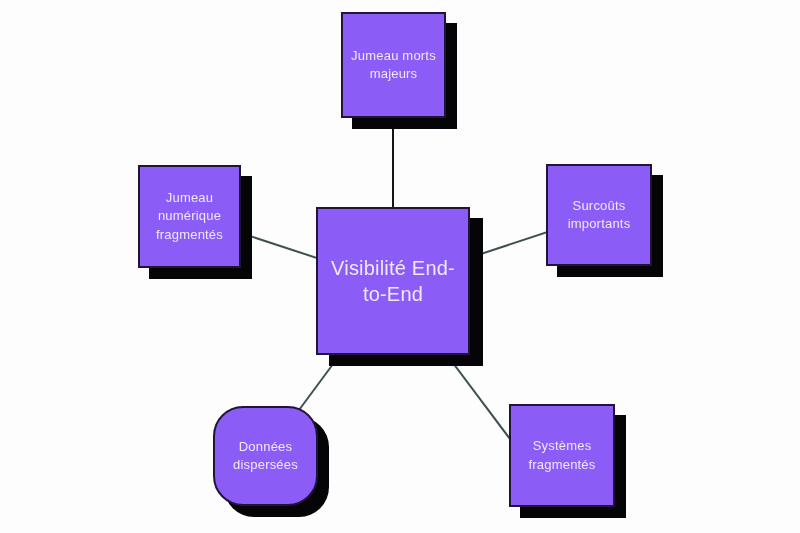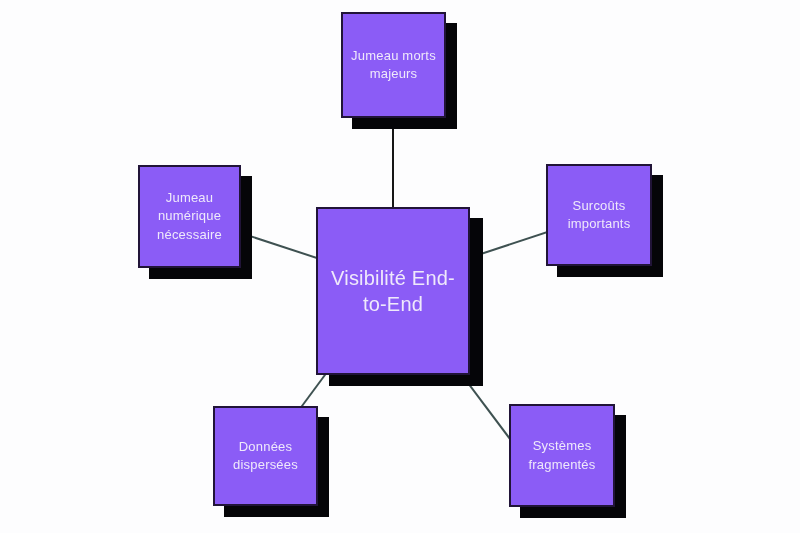--- a/index.html
+++ b/index.html
@@ -31,25 +31,25 @@
     background:var(--node-fill);
     border:2px solid var(--node-border);
     box-shadow:11px 11px 0 0 var(--shadow);
     color:var(--text);
     display:flex;align-items:center;justify-content:center;
     text-align:center;
   }
   .node .label{display:block;width:100%;padding:0 4px;}
   .node.satellite{font-size:13px;line-height:1.42;letter-spacing:.2px;}
   .node.center{font-size:20px;line-height:1.3;letter-spacing:.2px;}
-  .node.center{left:316px;top:207px;width:154px;height:168px;box-shadow:13px 11px 0 0 var(--shadow);}
+  .node.center{left:316px;top:207px;width:154px;height:148px;box-shadow:13px 11px 0 0 var(--shadow);}
   .node.pos-top{left:341px;top:12px;width:105px;height:106px;}
   .node.pos-left{left:138px;top:165px;width:103px;height:103px;}
   .node.pos-right{left:546px;top:164px;width:106px;height:102px;}
-  .node.pos-bottom-left{left:213px;top:406px;width:105px;height:100px;}
+  .node.pos-bottom-left{left:213px;top:406px;width:105px;height:100px;border-radius:30px;}
   .node.pos-bottom-right{left:469px;top:404px;width:106px;height:103px;margin-left:40px;}
 </style>
 </head>
 <body>
 
 <div class="canvas">
 
   <svg class="connectors" viewBox="0 0 800 533">
     <line class="connector vertical" x1="393" y1="283" x2="393" y2="65"></line>
     <line class="connector" x1="393" y1="283" x2="189" y2="216"></line>
@@ -60,21 +60,21 @@
 
   <div class="node center">
     <span class="label">Visibilité End-to-End</span>
   </div>
 
   <div class="node satellite pos-top">
     <span class="label">Jumeau morts majeurs</span>
   </div>
 
   <div class="node satellite pos-left">
-    <span class="label">Jumeau numérique nécessaire</span>
+    <span class="label">Jumeau numérique fragmentés</span>
   </div>
 
   <div class="node satellite pos-right">
     <span class="label">Surcoûts importants</span>
   </div>
 
   <div class="node satellite pos-bottom-left">
     <span class="label">Données dispersées</span>
   </div>
 

